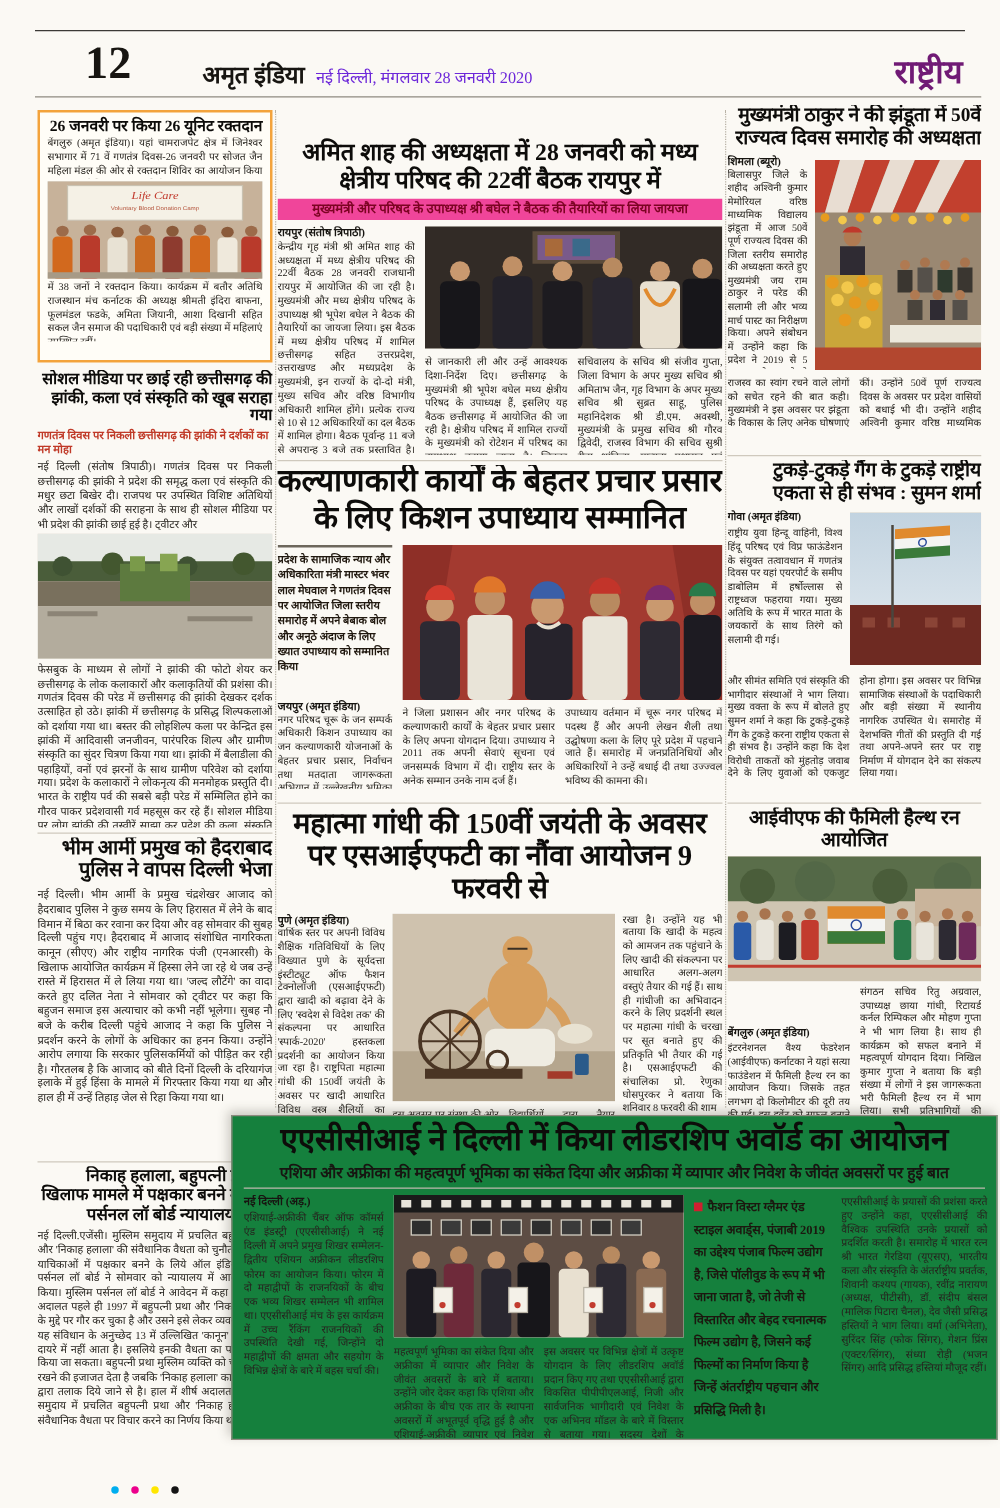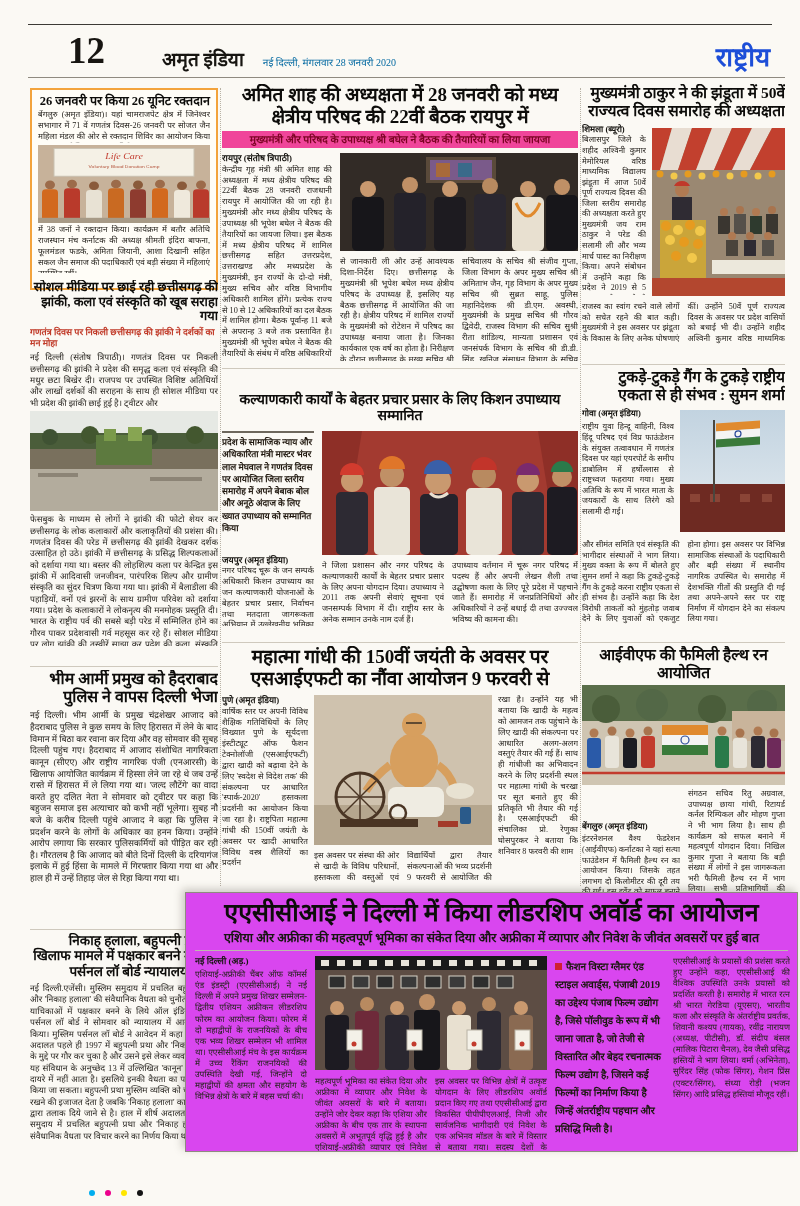--- a/index.html
+++ b/index.html
@@ -24,37 +24,37 @@
     font-size:10.5px; text-align:center; line-height:17px; height:17px;
     overflow:hidden;
   }
   .quoteblock {
     border-top:2px solid #6d675c; padding-top:3px;
     font-weight:bold; font-size:8.8px; line-height:1.4; color:#20180f;
     overflow:hidden;
   }
   .bottom-box {
     position:absolute; left:185px; top:892px; width:613px; height:260px;
-    background:#d946ef; border:1px solid #8f8a80;
+    background:#15803d; border:1px solid #8f8a80;
     box-shadow:-3px -3px 8px rgba(60,55,45,.25);
     z-index:40; padding:6px 9px; overflow:hidden;
   }
   .red-bullet { display:inline-block; width:7px; height:7px; background:#cf2030; margin-right:4px; }
   .dot { display:inline-block; width:6px; height:6px; border-radius:50%; margin:0 3px; }
 </style>
 </head>
 <body>
 
 <div class="abs" style="left:28px; top:24px; width:744px; border-top:1.5px solid #3c3a36;"></div>
 <div class="abs" style="left:68px; top:32px; font-size:37px; font-weight:bold; line-height:1;">12</div>
 <div class="abs" style="left:162px; top:46px; white-space:nowrap;">
   <span style="font-weight:bold; font-size:19px;">अमृत इंडिया</span>
-  <span style="font-size:10px; margin-left:15px; color:#0369a1;">नई दिल्ली, मंगलवार 28 जनवरी 2020</span>
-</div>
-<div class="abs" style="right:30px; top:38px; font-size:26px; font-weight:bold; color:#1d4ed8;">राष्ट्रीय</div>
+  <span style="font-size:13px; margin-left:5px; color:#6d28d9;">नई दिल्ली, मंगलवार 28 जनवरी 2020</span>
+</div>
+<div class="abs" style="right:30px; top:38px; font-size:26px; font-weight:bold; color:#701a75;">राष्ट्रीय</div>
 <div class="abs" style="left:28px; top:77px; width:757px; border-top:1px solid #8f8a80;"></div>
 
 <div class="vsep" style="left:220px; top:88px; height:798px;"></div>
 <div class="vsep" style="left:580px; top:88px; height:798px;"></div>
 
 <div class="abs" style="left:30px; top:88px; width:188px; height:202px; border:2px solid #f3a33c; background:#fffdf7; padding:4px 6px; overflow:hidden;">
   <div class="hl" style="font-size:12.5px;">26 जनवरी पर किया 26 यूनिट रक्तदान</div>
   <div class="bt" style="height:33px; font-size:8.2px; margin-top:2px;">बेंगलुरु (अमृत इंडिया)। यहां चामराजपेट क्षेत्र में जिनेश्वर सभागार में 71 वें गणतंत्र दिवस-26 जनवरी पर सोजत जैन महिला मंडल की ओर से रक्तदान शिविर का आयोजन किया गया। इस स्वैच्छिक रक्तदान शिविर</div>
   <div class="photo" style="width:172px; height:78px; margin-top:2px;">
     <svg viewBox="0 0 172 90" preserveAspectRatio="none">
@@ -79,21 +79,21 @@
           <rect x="136" y="52" width="16" height="38" rx="4" fill="#efe9dc"></rect>
         <circle cx="163" cy="46" r="5" fill="#9c6b4a"></circle>
           <rect x="155" y="51" width="16" height="39" rx="4" fill="#b93a2b"></rect>
       </g>
       <rect y="84" width="172" height="6" fill="#a79a86"></rect>
     </svg>
   </div>
   <div class="bt" style="height:48px; font-size:8.2px; margin-top:2px;">में 38 जनों ने रक्तदान किया। कार्यक्रम में बतौर अतिथि राजस्थान मंच कर्नाटक की अध्यक्ष श्रीमती इंदिरा बाफना, फूलमंडल फडके, अमिता जियानी, आशा दिखानी सहित सकल जैन समाज की पदाधिकारी एवं बड़ी संख्या में महिलाएं उपस्थित रहीं।</div>
 </div>
 
-<div class="abs" style="left:30px; top:280px; width:188px; height:366px; overflow:hidden;">
+<div class="abs" style="left:30px; top:296px; width:188px; height:366px; overflow:hidden;">
   <div class="hl" style="font-size:12.8px;">सोशल मीडिया पर छाई रही छत्तीसगढ़ की झांकी, कला एवं संस्कृति को खूब सराहा गया</div>
   <div style="font-size:9px; font-weight:bold; color:#c03a28; margin-top:3px; line-height:1.25;">गणतंत्र दिवस पर निकली छत्तीसगढ़ की झांकी ने दर्शकों का मन मोहा</div>
   <div class="bt" style="height:56px; margin-top:3px;">नई दिल्ली (संतोष त्रिपाठी)। गणतंत्र दिवस पर निकली छत्तीसगढ़ की झांकी ने प्रदेश की समृद्ध कला एवं संस्कृति की मधुर छटा बिखेर दी। राजपथ पर उपस्थित विशिष्ट अतिथियों और लाखों दर्शकों की सराहना के साथ ही सोशल मीडिया पर भी प्रदेश की झांकी छाई हुई है। ट्वीटर और</div>
   <div class="photo" style="width:188px; height:100px; margin-top:3px;">
     <svg viewBox="0 0 188 100" preserveAspectRatio="none">
       <rect width="188" height="30" fill="#e6e9e4"></rect>
       <rect y="22" width="188" height="16" fill="#4a5d3a"></rect>
       <circle cx="20" cy="26" r="8" fill="#3f5233"></circle>
         <circle cx="60" cy="24" r="9" fill="#43572f"></circle>
       <circle cx="120" cy="26" r="8" fill="#3f5233"></circle>
@@ -125,21 +125,21 @@
 </div>
 
 <div class="abs" style="left:86px; top:1182px;">
   <span class="dot" style="background:#00aeef;"></span>
   <span class="dot" style="background:#ec008c;"></span>
   <span class="dot" style="background:#ffe600;"></span>
   <span class="dot" style="background:#141414;"></span>
 </div>
 
 <div class="abs" style="left:222px; top:84px; width:356px; height:280px; overflow:hidden;">
-  <div class="hl center" style="font-size:19px;">अमित शाह की अध्यक्षता में 28 जनवरी को मध्य क्षेत्रीय परिषद की 22वीं बैठक रायपुर में</div>
+  <div class="hl center" style="font-size:19px;margin-top:28px;">अमित शाह की अध्यक्षता में 28 जनवरी को मध्य क्षेत्रीय परिषद की 22वीं बैठक रायपुर में</div>
   <div class="band" style="margin-top:4px;">मुख्यमंत्री और परिषद के उपाध्यक्ष श्री बघेल ने बैठक की तैयारियों का लिया जायजा</div>
   <div style="position:relative; margin-top:5px; height:208px;">
     <div class="abs" style="left:0; top:0; width:110px; height:208px; overflow:hidden;">
       <div class="byline" style="font-size:8.8px;">रायपुर (संतोष त्रिपाठी)</div>
       <div class="bt" style="height:194px; font-size:8.2px;">केन्द्रीय गृह मंत्री श्री अमित शाह की अध्यक्षता में मध्य क्षेत्रीय परिषद की 22वीं बैठक 28 जनवरी राजधानी रायपुर में आयोजित की जा रही है। मुख्यमंत्री और मध्य क्षेत्रीय परिषद के उपाध्यक्ष श्री भूपेश बघेल ने बैठक की तैयारियों का जायजा लिया। इस बैठक में मध्य क्षेत्रीय परिषद में शामिल छत्तीसगढ़ सहित उत्तरप्रदेश, उत्तराखण्ड और मध्यप्रदेश के मुख्यमंत्री, इन राज्यों के दो-दो मंत्री, मुख्य सचिव और वरिष्ठ विभागीय अधिकारी शामिल होंगे। प्रत्येक राज्य से 10 से 12 अधिकारियों का दल बैठक में शामिल होगा। बैठक पूर्वान्ह 11 बजे से अपरान्ह 3 बजे तक प्रस्तावित है। मुख्यमंत्री श्री भूपेश बघेल ने बैठक की तैयारियों के संबंध में वरिष्ठ अधिकारियों</div>
     </div>
     <div class="photo abs" style="left:118px; top:0; width:238px; height:98px;">
       <svg viewBox="0 0 238 98" preserveAspectRatio="none">
         <rect width="238" height="98" fill="#322b26"></rect>
         <rect x="86" y="4" width="70" height="26" fill="#5a4a3a"></rect>
@@ -164,21 +164,21 @@
       </svg>
     </div>
     <div class="bt abs" style="left:118px; top:104px; width:114px; height:104px; font-size:8.2px;">से जानकारी ली और उन्हें आवश्यक दिशा-निर्देश दिए। छत्तीसगढ़ के मुख्यमंत्री श्री भूपेश बघेल मध्य क्षेत्रीय परिषद के उपाध्यक्ष हैं, इसलिए यह बैठक छत्तीसगढ़ में आयोजित की जा रही है। क्षेत्रीय परिषद में शामिल राज्यों के मुख्यमंत्री को रोटेशन में परिषद का उपाध्यक्ष बनाया जाता है। जिनका कार्यकाल एक वर्ष का होता है। निरीक्षण के दौरान छत्तीसगढ़ के मुख्य सचिव श्री आर.पी.मण्डल, केन्द्रीय गृह मंत्रालय के अन्तर्राज्यीय परिषद</div>
     <div class="bt abs" style="left:240px; top:104px; width:116px; height:104px; font-size:8.2px;">सचिवालय के सचिव श्री संजीव गुप्ता, जिला विभाग के अपर मुख्य सचिव श्री अमिताभ जैन, गृह विभाग के अपर मुख्य सचिव श्री सुब्रत साहू, पुलिस महानिदेशक श्री डी.एम. अवस्थी, मुख्यमंत्री के प्रमुख सचिव श्री गौरव द्विवेदी, राजस्व विभाग की सचिव सुश्री रीता शांडिल्य, मान्यता प्रशासन एवं जनसंपर्क विभाग के सचिव श्री डी.डी. सिंह, खनिज संसाधन विभाग के सचिव श्री अंबलगन पी. सहित संबंधित अधिकारी उपस्थित थे।</div>
   </div>
 </div>
 
 <div class="hsep" style="left:222px; top:368px; width:356px;"></div>
 
 <div class="abs" style="left:222px; top:372px; width:356px; height:266px; overflow:hidden;">
-  <div class="hl center" style="font-size:14px;margin-top:20px;">कल्याणकारी कार्यों के बेहतर प्रचार प्रसार के लिए किशन उपाध्याय सम्मानित</div>
+  <div class="hl center" style="font-size:25px;">कल्याणकारी कार्यों के बेहतर प्रचार प्रसार के लिए किशन उपाध्याय सम्मानित</div>
   <div style="position:relative; margin-top:7px; height:202px;">
     <div class="abs" style="left:0; top:0; width:92px; height:202px; overflow:hidden;">
       <div class="quoteblock" style="height:118px;">प्रदेश के सामाजिक न्याय और अधिकारिता मंत्री मास्टर भंवर लाल मेघवाल ने गणतंत्र दिवस पर आयोजित जिला स्तरीय समारोह में अपने बेबाक बोल और अनूठे अंदाज के लिए ख्यात उपाध्याय को सम्मानित किया</div>
       <div class="byline" style="margin-top:6px; font-size:8.8px;">जयपुर (अमृत इंडिया)</div>
       <div class="bt" style="height:60px; font-size:8.2px;">नगर परिषद चूरू के जन सम्पर्क अधिकारी किशन उपाध्याय का जन कल्याणकारी योजनाओं के बेहतर प्रचार प्रसार, निर्वाचन तथा मतदाता जागरूकता अभियान में उल्लेखनीय भूमिका निभाने के लिए जिला स्तरीय गणतंत्र दिवस समारोह में सम्मान किया गया।</div>
     </div>
     <div class="photo abs" style="left:100px; top:0; width:256px; height:124px;">
       <svg viewBox="0 0 256 124" preserveAspectRatio="none">
         <rect width="256" height="124" fill="#a33a30"></rect>
         <path d="M0 0 L40 0 L20 124 L0 124 Z" fill="#8e2f27"></path>
@@ -207,21 +207,21 @@
       </svg>
     </div>
     <div class="bt abs" style="left:100px; top:130px; width:122px; height:72px; font-size:8.2px;">ने जिला प्रशासन और नगर परिषद के कल्याणकारी कार्यों के बेहतर प्रचार प्रसार के लिए अपना योगदान दिया। उपाध्याय ने 2011 तक अपनी सेवाएं सूचना एवं जनसम्पर्क विभाग में दी। राष्ट्रीय स्तर के अनेक सम्मान उनके नाम दर्ज हैं।</div>
     <div class="bt abs" style="left:230px; top:130px; width:126px; height:72px; font-size:8.2px;">उपाध्याय वर्तमान में चूरू नगर परिषद में पदस्थ हैं और अपनी लेखन शैली तथा उद्घोषणा कला के लिए पूरे प्रदेश में पहचाने जाते हैं। समारोह में जनप्रतिनिधियों और अधिकारियों ने उन्हें बधाई दी तथा उज्ज्वल भविष्य की कामना की।</div>
   </div>
 </div>
 
 <div class="hsep" style="left:222px; top:642px; width:356px;"></div>
 
 <div class="abs" style="left:222px; top:646px; width:356px; height:258px; overflow:hidden;">
-  <div class="hl center" style="font-size:19px;">महात्मा गांधी की 150वीं जयंती के अवसर पर एसआईएफटी का नौंवा आयोजन 9 फरवरी से</div>
+  <div class="hl center" style="font-size:23px;">महात्मा गांधी की 150वीं जयंती के अवसर पर एसआईएफटी का नौंवा आयोजन 9 फरवरी से</div>
   <div style="position:relative; margin-top:6px; height:198px;">
     <div class="abs" style="left:0; top:0; width:86px; height:198px; overflow:hidden;">
       <div class="byline" style="font-size:8.8px;">पुणे (अमृत इंडिया)</div>
       <div class="bt" style="height:184px; font-size:8.2px;">वार्षिक स्तर पर अपनी विविध शैक्षिक गतिविधियों के लिए विख्यात पुणे के सूर्यदत्ता इंस्टीट्यूट ऑफ फैशन टेक्नोलॉजी (एसआईएफटी) द्वारा खादी को बढ़ावा देने के लिए 'स्वदेश से विदेश तक' की संकल्पना पर आधारित 'स्पार्क-2020' हस्तकला प्रदर्शनी का आयोजन किया जा रहा है। राष्ट्रपिता महात्मा गांधी की 150वीं जयंती के अवसर पर खादी आधारित विविध वस्त्र शैलियों का प्रदर्शन</div>
     </div>
     <div class="photo abs" style="left:92px; top:0; width:178px; height:150px;">
       <svg viewBox="0 0 178 150" preserveAspectRatio="none">
         <rect width="178" height="150" fill="#cfc2ae"></rect>
         <rect y="110" width="178" height="40" fill="#b5a68e"></rect>
         <ellipse cx="100" cy="66" rx="24" ry="28" fill="#d79f5e"></ellipse>

